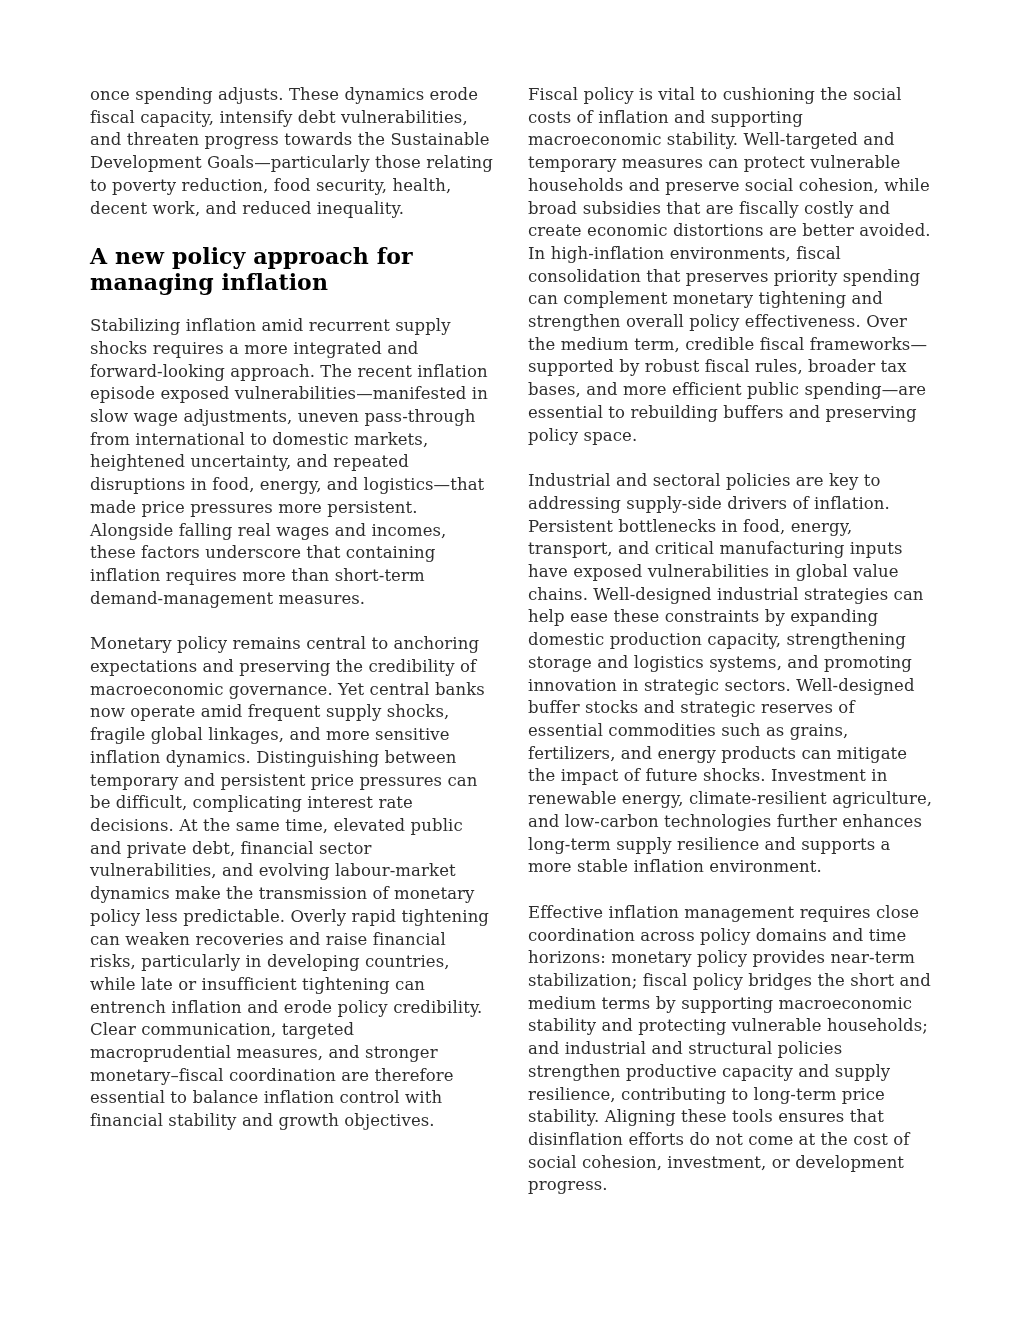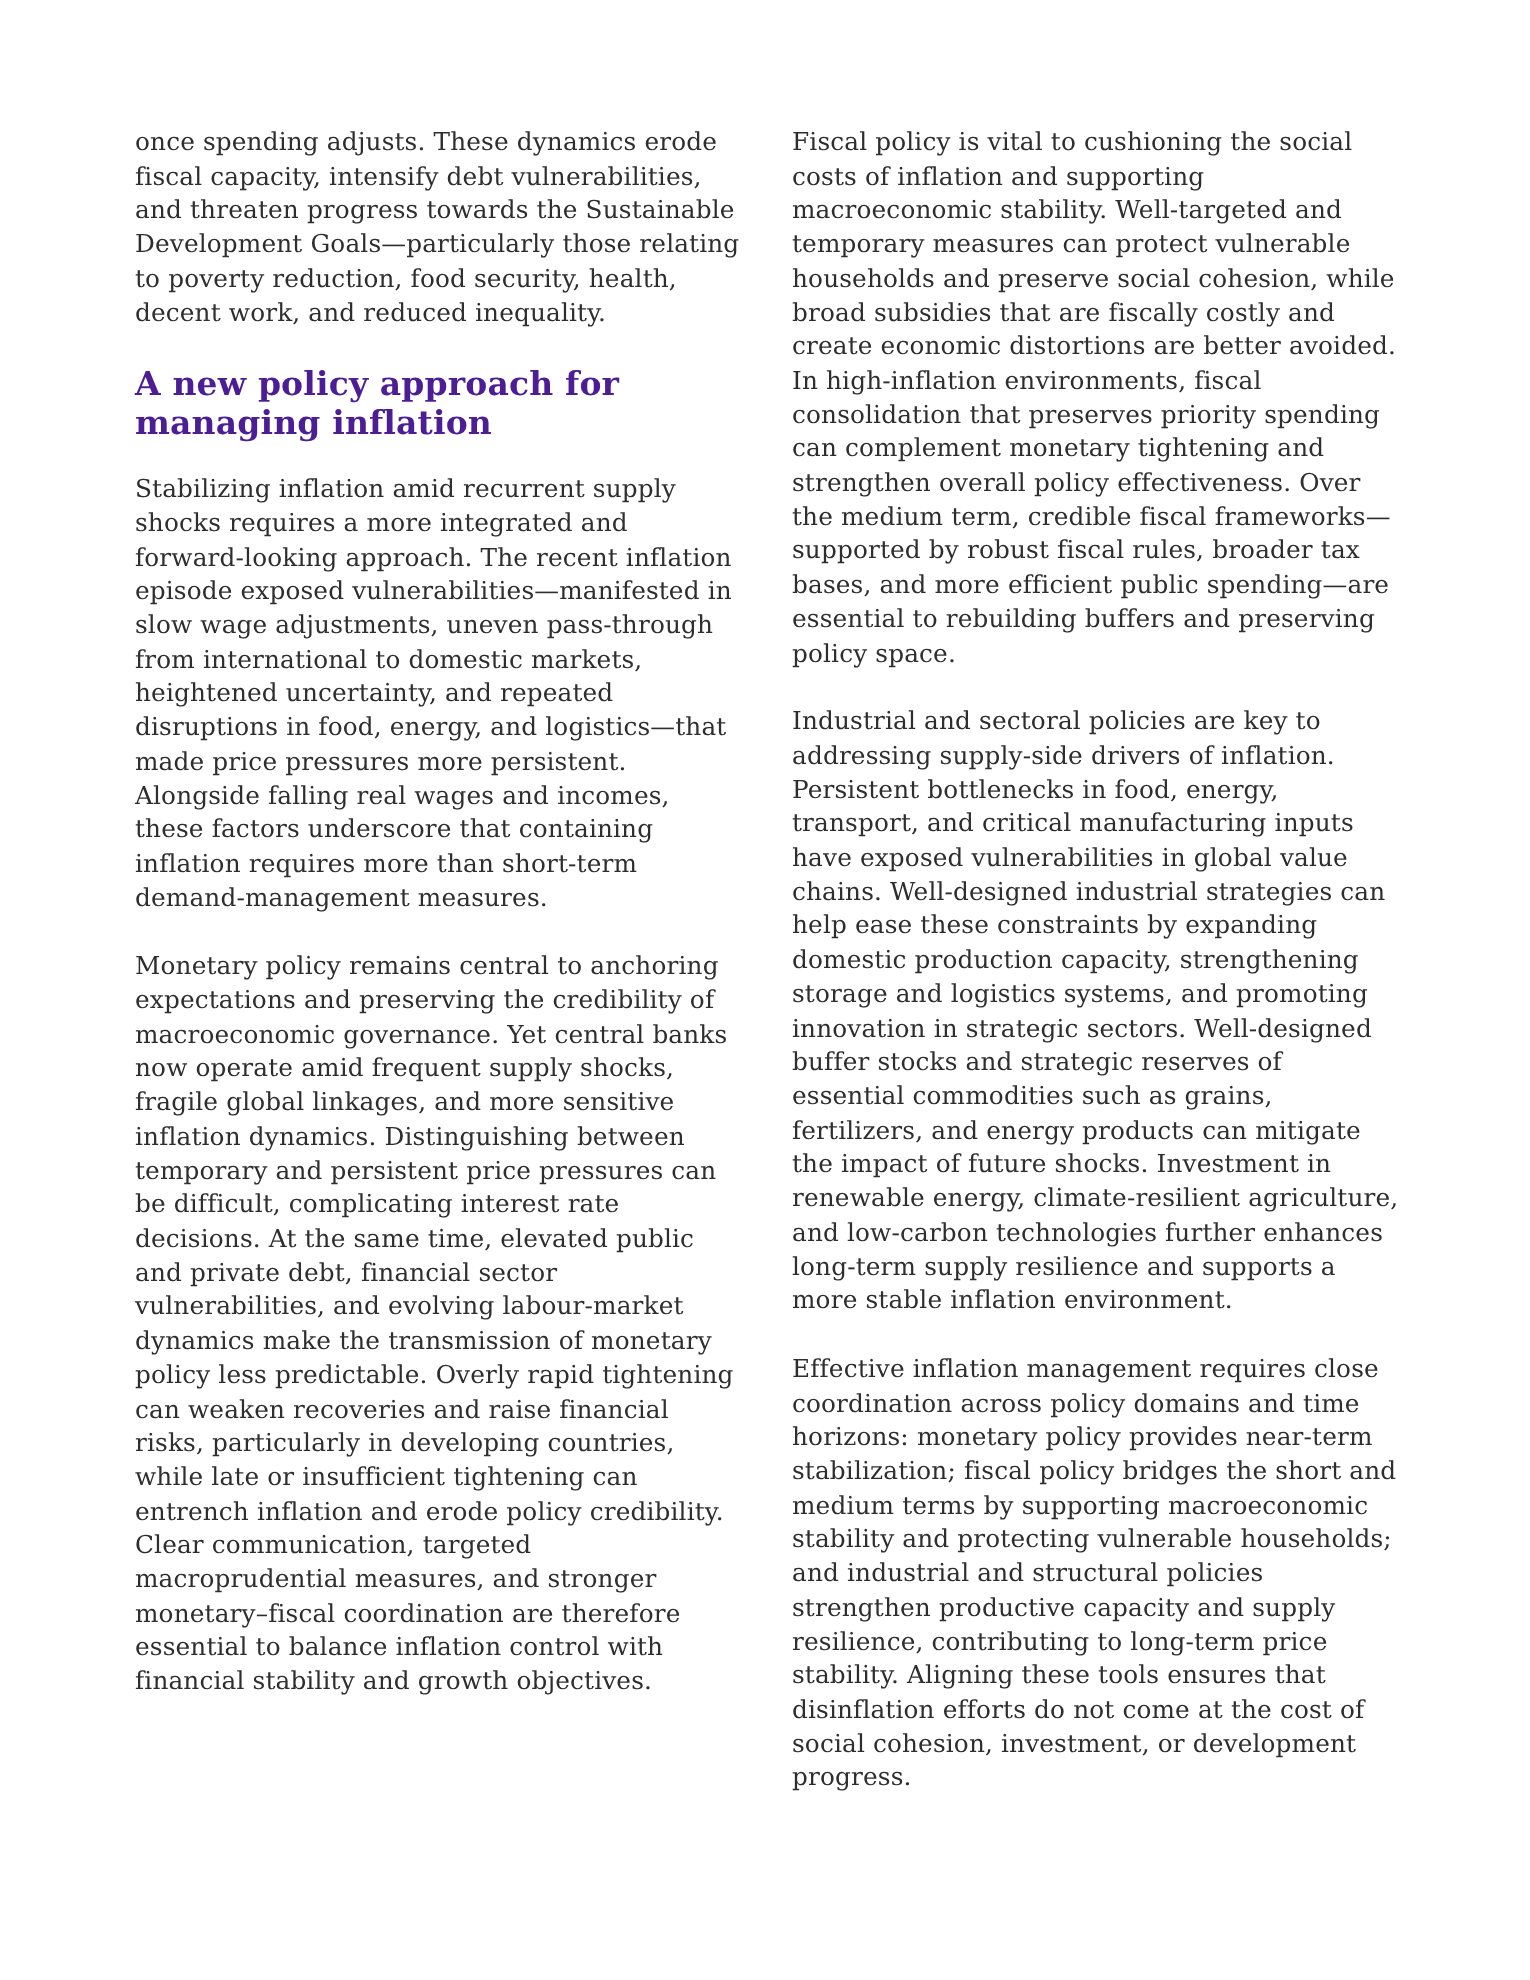--- a/index.html
+++ b/index.html
@@ -32,21 +32,21 @@
     line-height: 22.7px;
     color: #2e2e2e;
     text-align: left;
     letter-spacing: 0.1px;
   }
   .section-heading {
     font-family: "DejaVu Serif", serif;
     font-size: 22px;
     line-height: 26px;
     font-weight: bold;
-    color: #4c1d95;
+    color: #000000;
     margin: 22px 0 20px 0;
     max-width: 330px;
     letter-spacing: 0.1px;
   }
   .footer {
     position: absolute;
     left: 90px;
     top: 1254px;
     width: 841px;
     display: flex;

